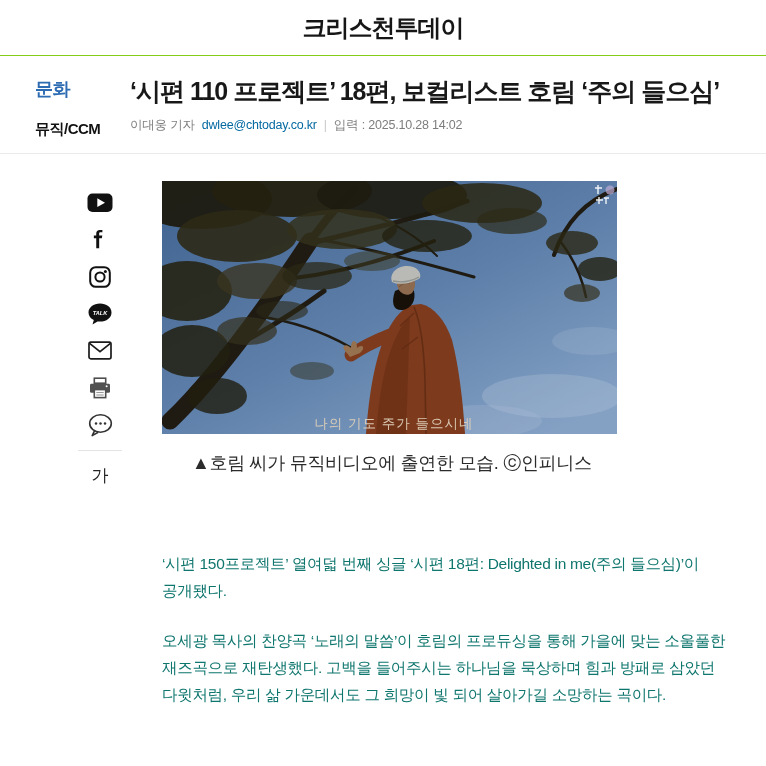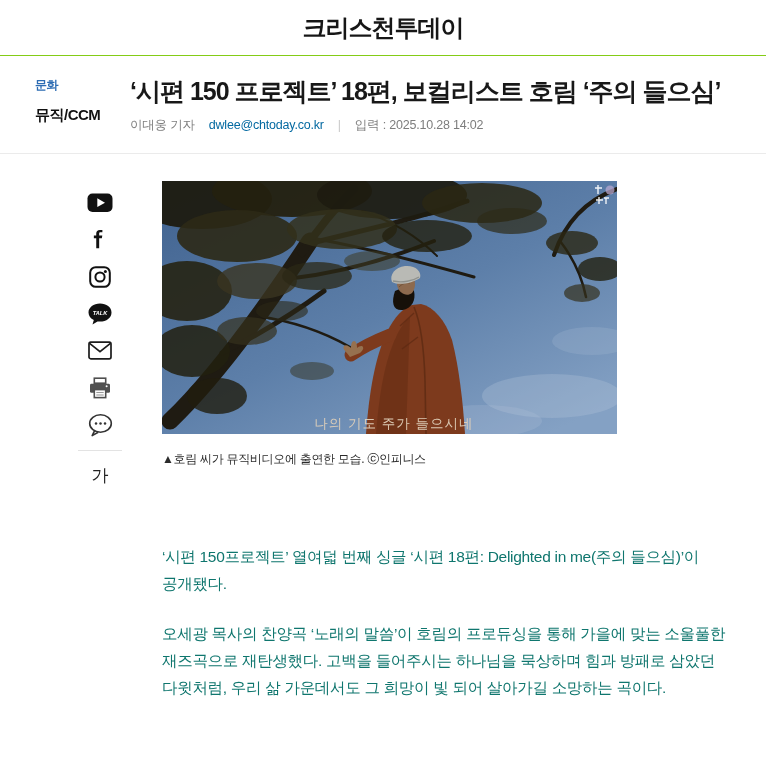--- a/index.html
+++ b/index.html
@@ -8,60 +8,60 @@
 
   
   .site-header { height:56px; display:flex; align-items:center; justify-content:center;
     border-bottom:1px solid #84cc16; }
   .logo { font-size:24px; font-weight:800; letter-spacing:-1px; color:#161616; cursor:pointer; }
 
   
   .article-head { display:flex; padding:21px 40px 0 35px; height:98px;
     border-bottom:1px solid #ebebeb; }
   .cat-col { width:95px; flex:none; }
-  .cat { color:#2d6cb3; font-size:12px; font-weight:700; letter-spacing:-0.5px; cursor:pointer; }
-  .subcat { color:#111; font-size:15px; font-weight:700; letter-spacing:-0.5px; margin-top:12px; cursor:pointer; }
+  .cat { color:#2d6cb3; font-size:18px; font-weight:700; letter-spacing:-0.5px; cursor:pointer; }
+  .subcat { color:#111; font-size:15px; font-weight:700; letter-spacing:-0.5px; margin-top:19px; cursor:pointer; }
   .head-col { flex:1; }
   .title { font-size:25px; font-weight:800; letter-spacing:-1px; color:#181818; line-height:1.15; white-space:nowrap; }
-  .byline { margin-top:11px; font-size:12.5px; color:#7d7d7d; letter-spacing:-0.2px; display:flex; align-items:center; gap:14px; }
+  .byline { margin-top:11px; font-size:12.5px; color:#7d7d7d; letter-spacing:-0.2px; display:flex; align-items:center; gap:7px; }
   .byline .sep { color:#c9c9c9; }
   .byline .email { color:#0369a1; text-decoration:none; cursor:pointer; }
 
   
   .content { display:flex; }
   .rail { width:162px; flex:none; position:relative; }
   .rail-inner { position:absolute; left:76px; top:30px; width:48px;
     display:flex; flex-direction:column; align-items:center; }
   .rail-btn { height:37px; display:flex; align-items:center; justify-content:center; cursor:pointer; width:100%; }
   .rail-divider { width:44px; height:1px; background:#e3e3e3; margin:7px 0 6px; }
   .font-size-label { font-size:17px; color:#222; font-weight:500; }
 
   .main-col { width:596px; padding-top:27px; }
   .photo-figure { width:539px; }
   .photo-figure svg { display:block; }
-  .caption { margin-top:17px; font-size:12px; color:#2b2b2b; letter-spacing:-0.3px; }
+  .caption { margin-top:17px; font-size:18px; color:#2b2b2b; letter-spacing:-0.3px;margin-left:30px; }
 
   .body-text { margin-top:76px; width:588px; font-size:15.5px; line-height:1.72;
     color:#0f766e; letter-spacing:-0.3px; word-break:keep-all; }
   .body-text p + p { margin-top:24px; }
 </style>
 </head>
 <body>
 
 <header class="site-header">
   <div class="logo">크리스천투데이</div>
 </header>
 
 <section class="article-head">
   <div class="cat-col">
     <div class="cat">문화</div>
     <div class="subcat">뮤직/CCM</div>
   </div>
   <div class="head-col">
-    <h1 class="title">‘시편 150 프로젝트’ 18편, 보컬리스트 호림 ‘주의 들으심’</h1>
+    <h1 class="title">‘시편 110 프로젝트’ 18편, 보컬리스트 호림 ‘주의 들으심’</h1>
     <div class="byline">
       <span>이대웅 기자</span>
       <span class="email">dwlee@chtoday.co.kr</span>
       <span class="sep">|</span>
       <span>입력 : 2025.10.28 14:02</span>
     </div>
   </div>
 </section>
 
 <div class="content">

